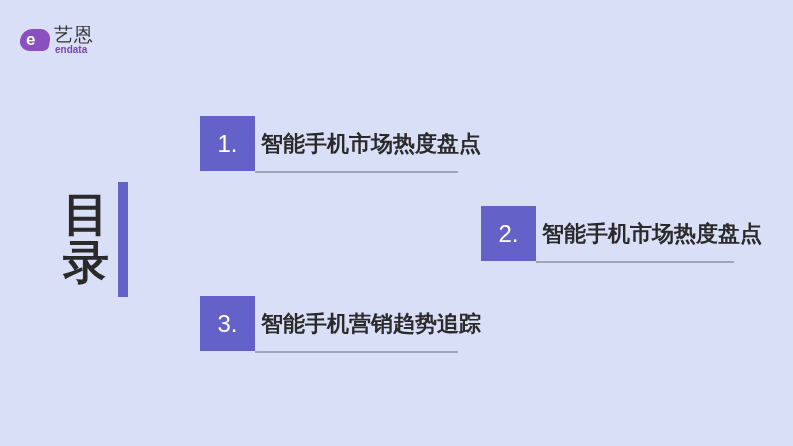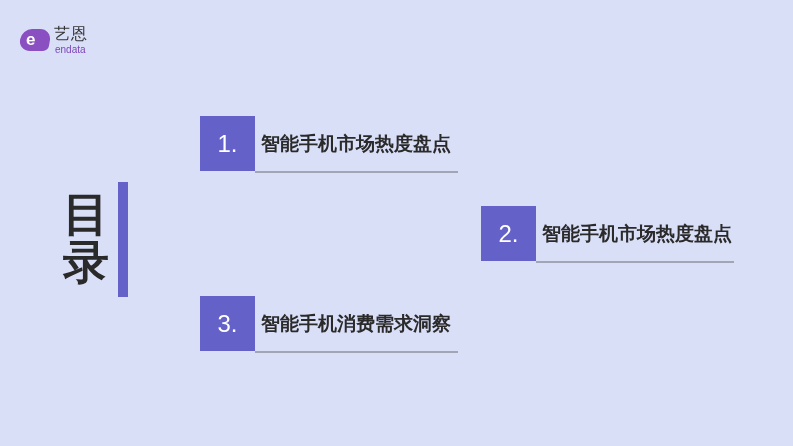--- a/index.html
+++ b/index.html
@@ -14,45 +14,45 @@
     position: absolute; left: 0; top: 3px; width: 30px; height: 22px;
     background: #8a4fc0; border-radius: 12px 14px 6px 14px;
     transform: skewX(-10deg);
   }
   .logo-mark span {
     position: absolute; left: 6px; top: 1px; color: #fff; font-weight: bold;
     font-size: 17px; line-height: 20px; transform: skewX(10deg);
     font-family: "Liberation Sans", sans-serif;
   }
   .logo-cn {
-    position: absolute; left: 34px; top: -2px; font-size: 16px; color: #333;
+    position: absolute; left: 34px; top: -2px; font-size: 19px; color: #333;
     letter-spacing: 1px; line-height: 20px;
   }
   .logo-en {
     position: absolute; left: 35px; top: 19px; font-size: 10px; color: #7b45b8;
-    line-height: 10px; font-family: "Liberation Sans", sans-serif;
+    line-height: 10px; font-family: "Liberation Sans", sans-serif; font-weight: bold;
   }
   .title {
     position: absolute; left: 58px; top: 190px; width: 56px;
     font-size: 46px; line-height: 48px; font-weight: bold; color: #2a2a2a;
     text-align: center;
   }
   .title-bar {
     position: absolute; left: 118px; top: 182px; width: 10px; height: 115px;
     background: #6461c9;
   }
   .item { position: absolute; height: 56px; }
   .item .num {
     position: absolute; left: 0; top: 0; width: 55px; height: 55px;
     background: #6461c9; color: #fff; font-size: 24px; line-height: 55px;
     text-align: center; font-family: "Liberation Sans", sans-serif;
   }
   .item .label {
     position: absolute; left: 61px; top: 0; height: 55px; line-height: 55px;
-    font-size: 19px; font-weight: bold; color: #2a2a2a; white-space: nowrap;
+    font-size: 22px; font-weight: bold; color: #2a2a2a; white-space: nowrap;
   }
   .item .line {
     position: absolute; left: 55px; top: 55px; height: 2px; background: #a2a5b6;
   }
   #item1 { left: 200px; top: 116px; }
   #item1 .line { width: 203px; }
   #item2 { left: 481px; top: 206px; }
   #item2 .line { width: 198px; }
   #item3 { left: 200px; top: 296px; }
   #item3 .line { width: 203px; }
@@ -81,15 +81,15 @@
 </div>
 
 <div class="item" id="item2">
   <div class="num">2.</div>
   <div class="label">智能手机市场热度盘点</div>
   <div class="line"></div>
 </div>
 
 <div class="item" id="item3">
   <div class="num">3.</div>
-  <div class="label">智能手机消费需求洞察</div>
+  <div class="label">智能手机营销趋势追踪</div>
   <div class="line"></div>
 </div>
 
 </body></html>

